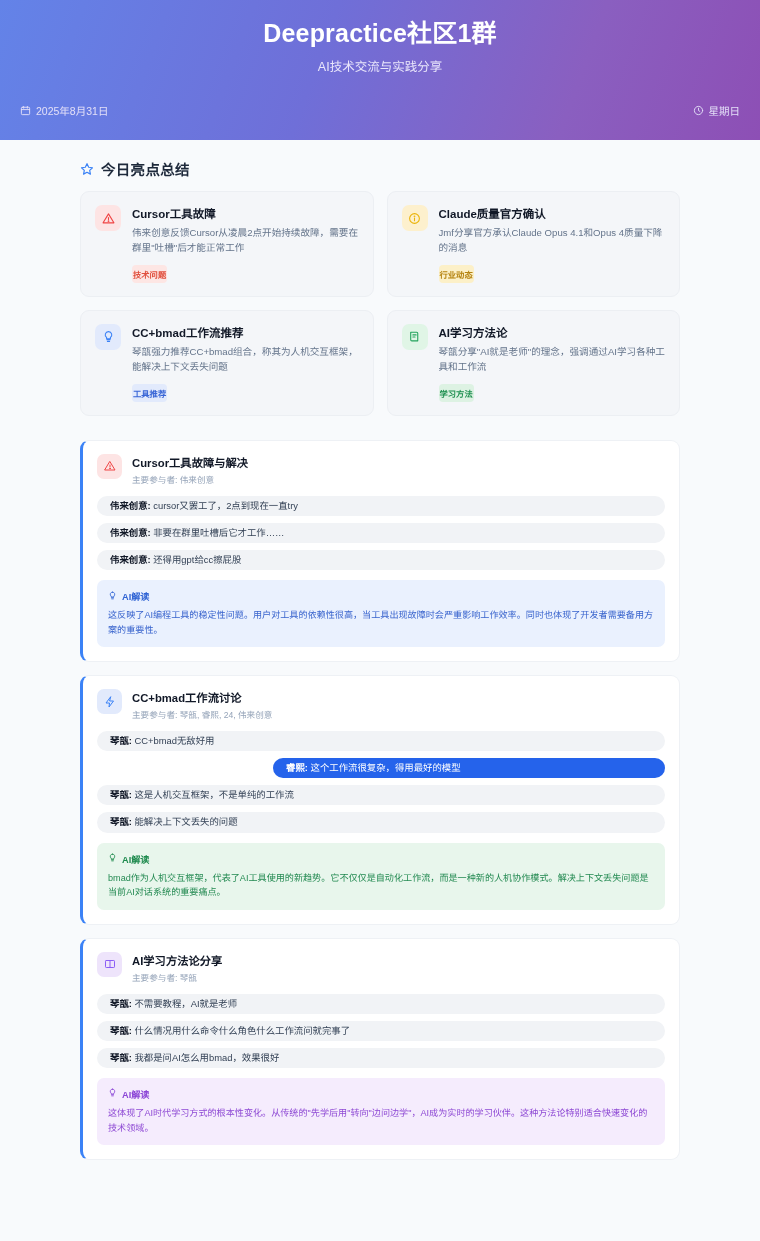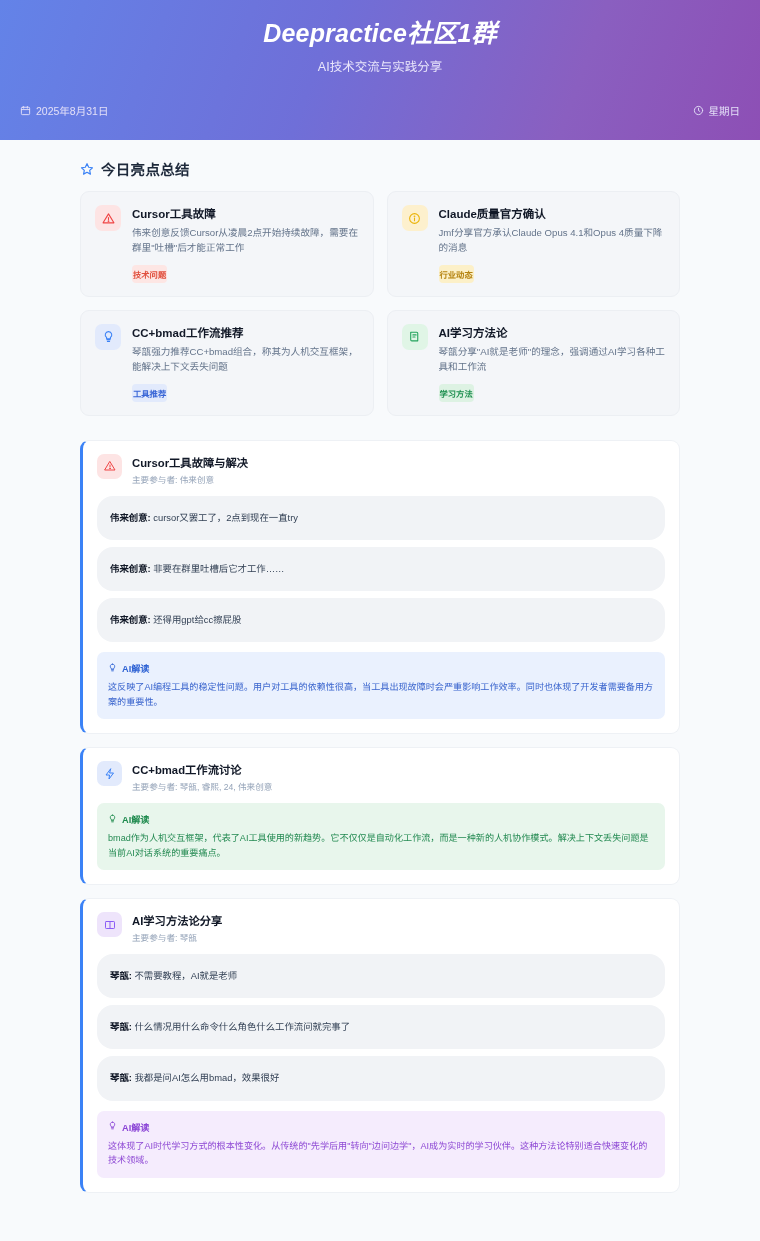--- a/index.html
+++ b/index.html
@@ -17,21 +17,20 @@
     background: linear-gradient(110deg, #6383e8 0%, #6f6fd8 42%, #8a5fc0 75%, #8d4fb5 100%);
     padding: 18px 20px 22px;
     text-align: center;
     color: #ffffff;
   }
   .header-title {
     font-size: 25px;
     font-weight: bold;
     letter-spacing: .2px;
     line-height: 1.25;
-    font-style: italic;
   }
   .header-sub {
     margin-top: 7px;
     font-size: 12.5px;
     color: #e9e6fb;
     font-weight: normal;
   }
   .header-meta {
     margin-top: 28px;
     display: flex;
@@ -138,21 +137,21 @@
   .topic-title {
     font-size: 11.3px; font-weight: bold; color: #111827;
     margin-bottom: 3px;
   }
   .topic-parts { font-size: 8.6px; color: #94a3b8; }
 
   .msgs { display: flex; flex-direction: column; gap: 7px; }
   .msg {
     background: #f1f3f6;
     border-radius: 16px;
-    padding: 15px 13px;
+    padding: 3px 13px;
     font-size: 9.4px;
     color: #334155;
     line-height: 1.5;
     align-self: flex-start;
     width: 100%;
   }
   .msg.highlight {
     background: #2563eb;
     color: #ffffff;
     align-self: flex-end;
@@ -334,20 +333,38 @@
         <div class="topic-icon blue">
           <svg width="12" height="12" viewBox="0 0 24 24" fill="none" stroke="#3b82f6" stroke-width="2" stroke-linecap="round" stroke-linejoin="round">
             <polygon points="13 2 4 14 11 14 10 22 19 10 12 10"></polygon>
           </svg>
         </div>
         <div>
           <div class="topic-title">CC+bmad工作流讨论</div>
           <div class="topic-parts">主要参与者: 琴瓿, 睿熙, 24, 伟来创意</div>
         </div>
       </div>
+      <div class="msgs">
+        <div class="msg">
+          <span class="who">琴瓿:</span>
+          <span>CC+bmad无敌好用</span>
+        </div>
+        <div class="msg highlight">
+          <span class="who">睿熙:</span>
+          <span>这个工作流很复杂，得用最好的模型</span>
+        </div>
+        <div class="msg">
+          <span class="who">琴瓿:</span>
+          <span>这是人机交互框架，不是单纯的工作流</span>
+        </div>
+        <div class="msg">
+          <span class="who">琴瓿:</span>
+          <span>能解决上下文丢失的问题</span>
+        </div>
+      </div>
       <div class="ai-box green">
         <div class="ai-head">
           <span>
             <svg width="9" height="9" viewBox="0 0 24 24" fill="none" stroke="#1d8a4d" stroke-width="2.2" stroke-linecap="round" stroke-linejoin="round">
               <path d="M9 18h6M10 21h4M12 3a6 6 0 0 0-3.5 10.9V16h7v-2.1A6 6 0 0 0 12 3z"></path>
             </svg>
           </span>
           <span>AI解读</span>
         </div>
         <div class="ai-text">bmad作为人机交互框架，代表了AI工具使用的新趋势。它不仅仅是自动化工作流，而是一种新的人机协作模式。解决上下文丢失问题是当前AI对话系统的重要痛点。</div>

